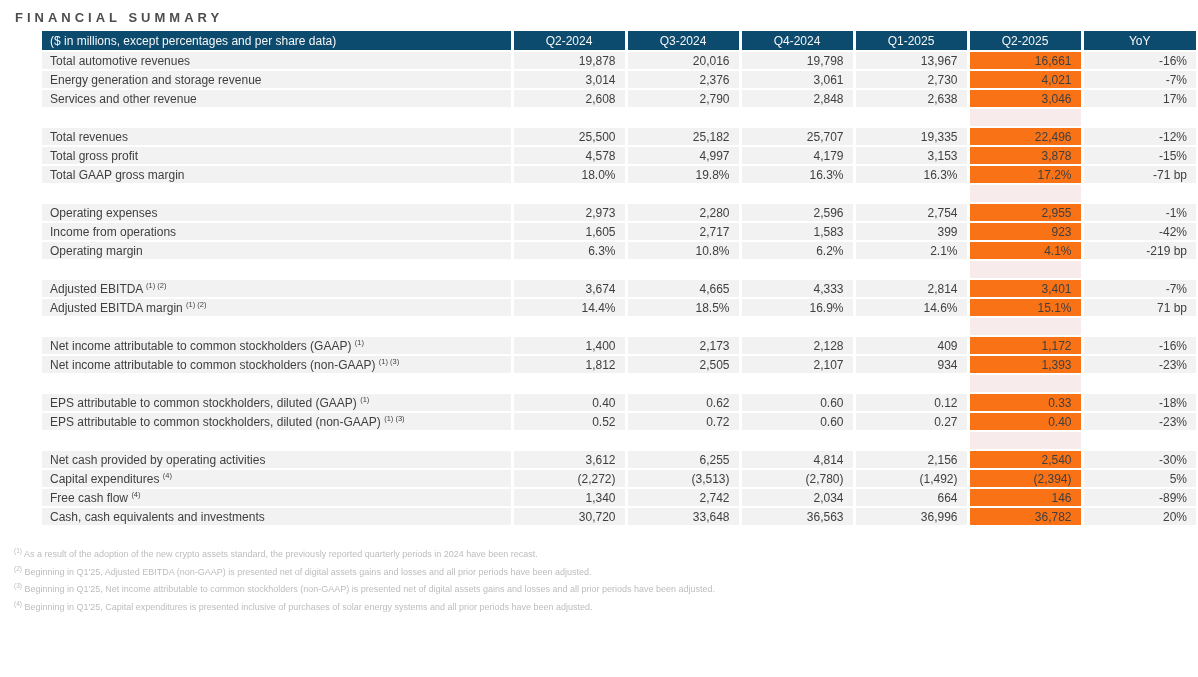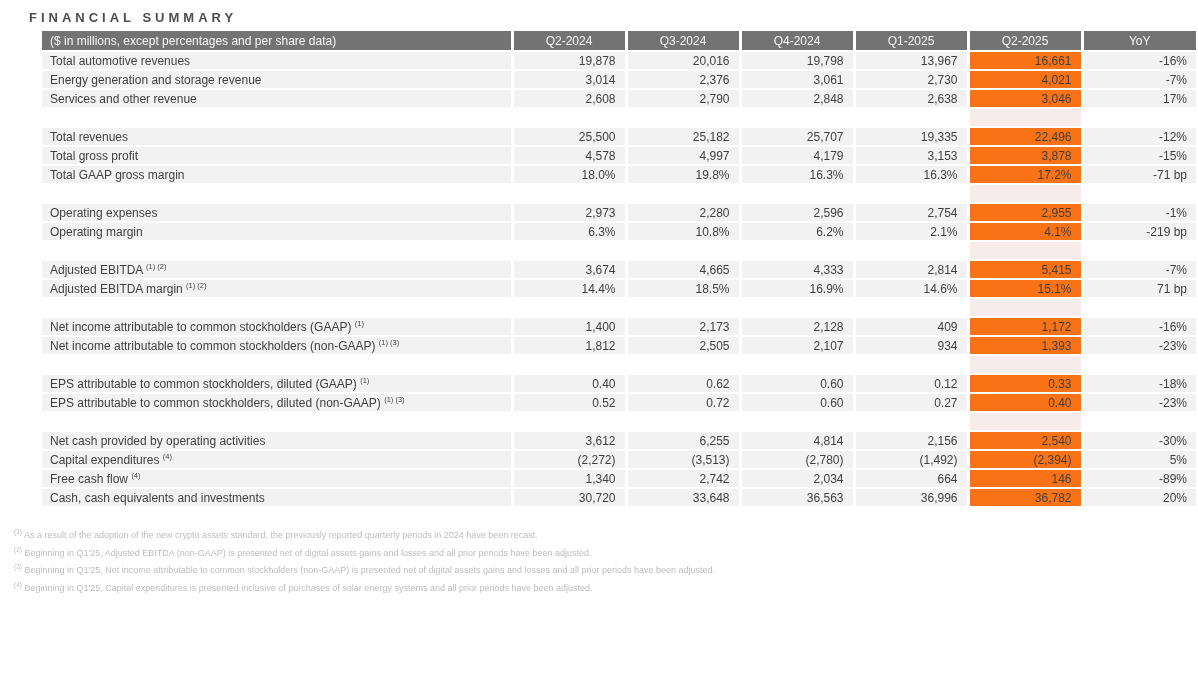--- a/index.html
+++ b/index.html
@@ -1,29 +1,29 @@
 <!DOCTYPE html>
 <html><head>
 <meta charset="utf-8">
 <style>
   * { margin:0; padding:0; box-sizing:border-box; }
   html,body { width:1198px; height:677px; background:#ffffff; overflow:hidden;
               font-family:"Liberation Sans", sans-serif; color:#3f3f3f; }
   .page { width:1198px; height:677px; padding-top:10px; position:relative; }
 
-  .title-block { padding-left:29px; }
+  .title-block { padding-left:15px; }
   .page-title { font-size:13px; font-weight:bold; letter-spacing:4px; color:#4d4d4d; }
   .page-subtitle { font-size:12px; color:#4d4d4d; margin-top:3px; }
 
   .table-wrap { margin:6px 2px 0 42px; }
   table { border-collapse:collapse; table-layout:fixed; width:1154px; font-size:12px; }
   col.c-label { width:470px; }
   col.c-val { width:114px; }
 
-  th { background:#737373; color:#f7f7f7; font-weight:normal; height:20px;
+  th { background:#0c4a6e; color:#f7f7f7; font-weight:normal; height:20px;
        border-right:3px solid #ffffff; border-bottom:2px solid #ffffff; }
   th.lbl-h { text-align:left; padding-left:8px; }
   th.col-h { text-align:center; }
   th:last-child { border-right:none; }
 
   td { height:19px; border-right:3px solid #ffffff; border-bottom:2px solid #ffffff;
        background:#f2f2f2; white-space:nowrap; overflow:hidden; }
   td:last-child { border-right:none; }
   td.label-cell { text-align:left; padding-left:8px; }
   td.val-cell { text-align:right; padding-right:9px; }
@@ -143,20 +143,29 @@
           <tr>
             <td class="label-cell">Operating expenses</td>
             <td class="val-cell">2,973</td>
             <td class="val-cell">2,280</td>
             <td class="val-cell">2,596</td>
             <td class="val-cell">2,754</td>
             <td class="val-cell hl">2,955</td>
             <td class="val-cell">-1%</td>
           </tr>
           <tr>
+            <td class="label-cell">Income from operations</td>
+            <td class="val-cell">1,605</td>
+            <td class="val-cell">2,717</td>
+            <td class="val-cell">1,583</td>
+            <td class="val-cell">399</td>
+            <td class="val-cell hl">923</td>
+            <td class="val-cell">-42%</td>
+          </tr>
+          <tr>
             <td class="label-cell">Operating margin</td>
             <td class="val-cell">6.3%</td>
             <td class="val-cell">10.8%</td>
             <td class="val-cell">6.2%</td>
             <td class="val-cell">2.1%</td>
             <td class="val-cell hl">4.1%</td>
             <td class="val-cell">-219 bp</td>
           </tr>
           <tr class="gap-row">
             <td></td>
@@ -166,21 +175,21 @@
             <td></td>
             <td class="hl-soft"></td>
             <td></td>
           </tr>
           <tr>
             <td class="label-cell">Adjusted EBITDA <sup>(1) (2)</sup></td>
             <td class="val-cell">3,674</td>
             <td class="val-cell">4,665</td>
             <td class="val-cell">4,333</td>
             <td class="val-cell">2,814</td>
-            <td class="val-cell hl">5,415</td>
+            <td class="val-cell hl">3,401</td>
             <td class="val-cell">-7%</td>
           </tr>
           <tr>
             <td class="label-cell">Adjusted EBITDA margin <sup>(1) (2)</sup></td>
             <td class="val-cell">14.4%</td>
             <td class="val-cell">18.5%</td>
             <td class="val-cell">16.9%</td>
             <td class="val-cell">14.6%</td>
             <td class="val-cell hl">15.1%</td>
             <td class="val-cell">71 bp</td>

